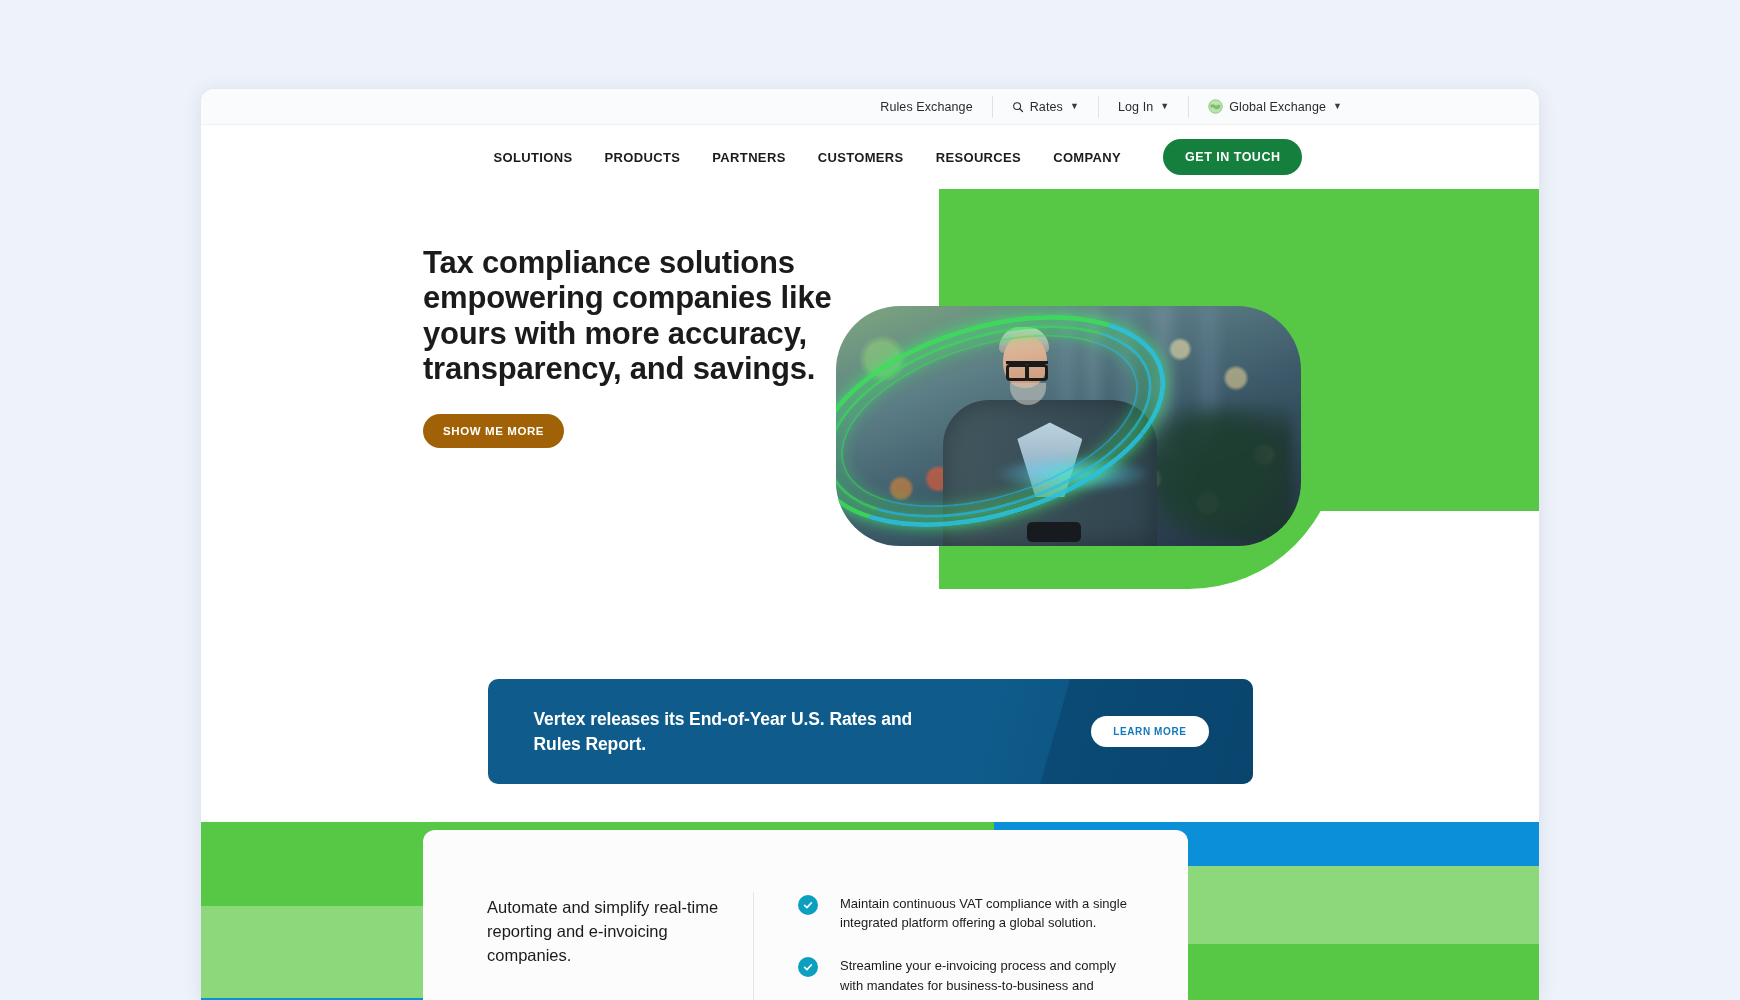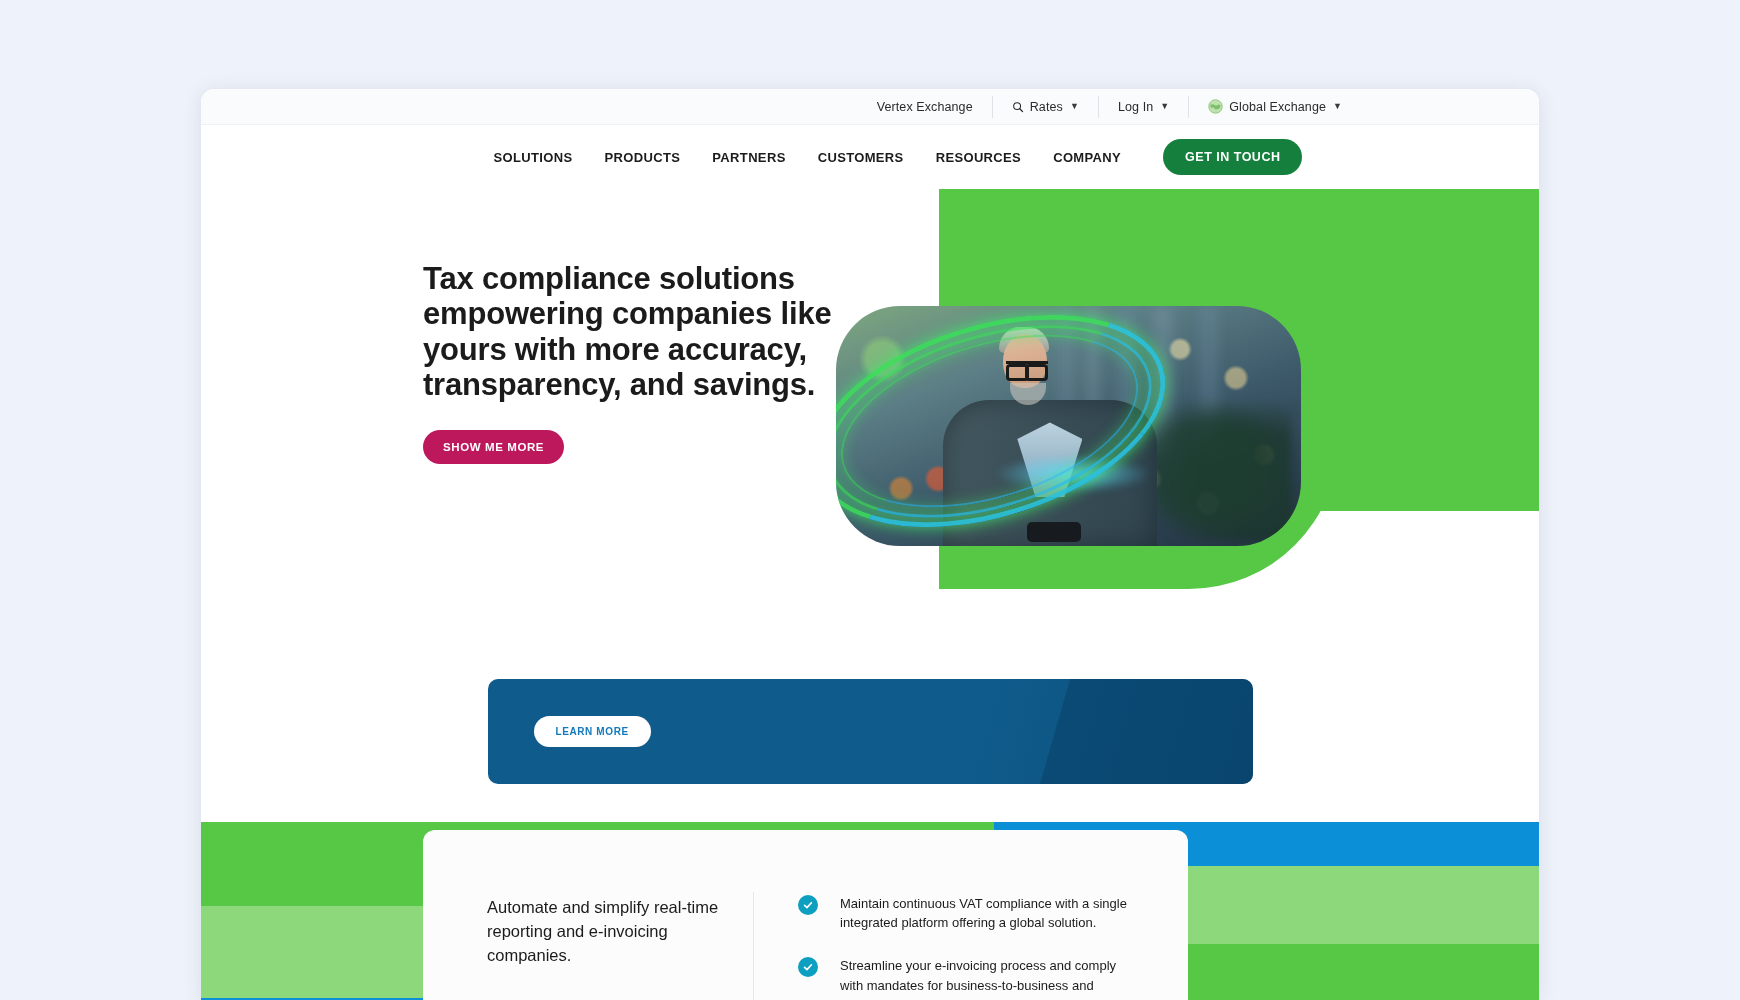--- a/index.html
+++ b/index.html
@@ -197,29 +197,29 @@
     border-bottom-color: rgba(40,190,235,.9);
   }
   .hero-swirl.s2 { left:-3%; top:12%; width:72%; height:72%; border-width:3px; opacity:.8; }
   .hero-swirl.s3 { left:0%; top:16%; width:66%; height:64%; border-width:2px; opacity:.65; }
   .hero-glow {
     position:absolute; left:34%; top:62%; width:34%; height:16%;
     background: radial-gradient(ellipse, rgba(90,220,255,.85), transparent 70%);
     filter: blur(3px);
   }
 
-  #hero-text { position:absolute; left:222px; top:72px; width:420px; }
+  #hero-text { position:absolute; left:222px; top:56px; width:420px; }
   #hero-title {
     font-size: 31px; font-weight: bold; line-height: 1.14;
     color: #1b1b1b; letter-spacing: -.2px;
   }
   #show-me-more {
     margin-top: 28px;
     display: inline-block;
-    background: #be185d; color:#fff;
+    background: #a16207; color:#fff;
     font-size: 11.5px; font-weight: bold; letter-spacing: .6px;
     padding: 11px 20px; border-radius: 999px; border:none;
     cursor:pointer; font-family: inherit; text-transform: uppercase;
   }
 
   
   #promo-wrap {
     position: relative;
     background:#fff;
     padding: 30px 0 38px 0;
@@ -316,21 +316,21 @@
   .bullet-text { font-size:13px; line-height:1.48; color:#1b1b1b; }
 </style>
 </head>
 <body>
 
 <div id="browser-window">
 
   <div id="utility-bar">
 
     <div class="util-item">
-      <span>Vertex Exchange</span>
+      <span>Rules Exchange</span>
     </div>
 
     <div class="util-item">
       <span class="mag">
         <svg viewBox="0 0 16 16" width="12" height="12">
             <circle cx="6.8" cy="6.8" r="4.6" fill="none" stroke="#2b2b2b" stroke-width="1.4"></circle>
             <line x1="10.3" y1="10.3" x2="14" y2="14" stroke="#2b2b2b" stroke-width="1.6" stroke-linecap="round"></line>
           </svg>
       </span>
       <span>Rates</span>
@@ -390,20 +390,21 @@
     </div>
 
     <div id="hero-text">
       <h1 id="hero-title">Tax compliance solutions empowering companies like yours with more accuracy, transparency, and savings.</h1>
       <button id="show-me-more">SHOW ME MORE</button>
     </div>
   </section>
 
   <section id="promo-wrap">
     <div id="promo-banner">
+      <div id="promo-text">Vertex releases its End-of-Year U.S. Rates and Rules Report.</div>
       <button id="promo-learn-more">LEARN MORE</button>
     </div>
   </section>
 
   <section id="waves-section">
     <div class="wave" id="wave-blue-mid"></div>
     <div class="wave" id="wave-lightgreen"></div>
     <div class="wave" id="wave-green"></div>
     <div class="wave" id="wave-greenA"></div>
     <div class="wave" id="wave-greenB"></div>

